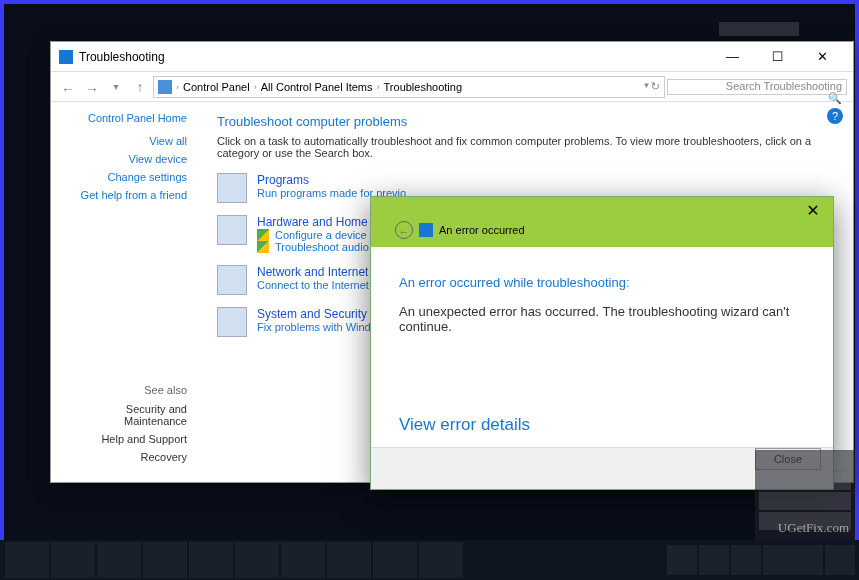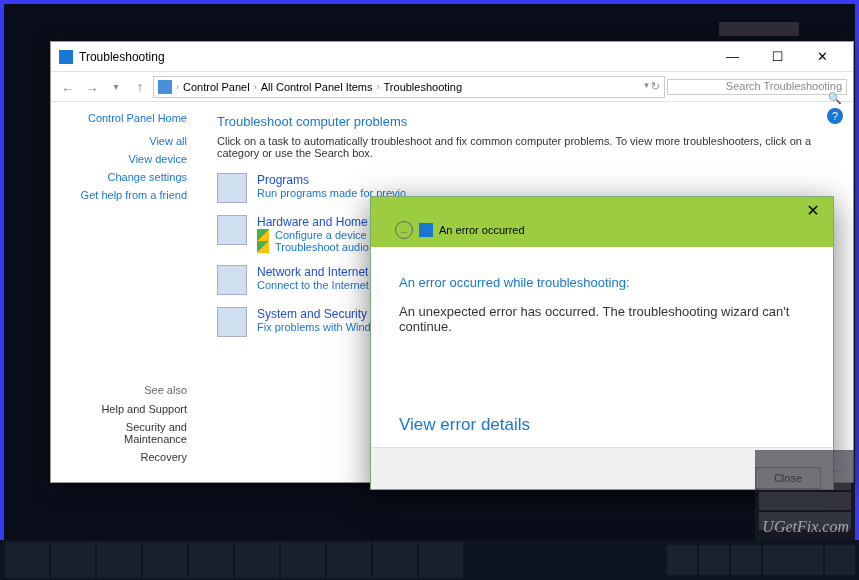--- a/index.html
+++ b/index.html
@@ -53,31 +53,31 @@
     .err-dialog { position: absolute; left: 370px; top: 196px; width: 464px; height: 294px; background: #fff; border: 1px solid #7a7; box-shadow: 0 8px 30px rgba(0,0,0,0.5); }
     .err-header { background: #9ccc3f; height: 50px; position: relative; }
     .err-close-x { position: absolute; right: 8px; top: 4px; font-size: 16px; cursor: pointer; width: 24px; height: 20px; text-align: center; }
     .err-titlerow { position: absolute; left: 24px; bottom: 8px; display: flex; align-items: center; gap: 6px; font-size: 11px; }
     .err-back { width: 18px; height: 18px; border: 1px solid #666; border-radius: 50%; display: flex; align-items: center; justify-content: center; font-size: 11px; color: #666; }
     .err-t-icon { width: 14px; height: 14px; background: #1976d2; }
     .err-body { padding: 28px 28px; }
     .err-heading { color: #1976d2; font-size: 13px; margin-bottom: 14px; }
     .err-msg { font-size: 13px; color: #333; }
     .err-details-link { position: absolute; left: 28px; bottom: 54px; font-size: 17px; color: #1976d2; cursor: pointer; }
-    .err-footer { position: absolute; bottom: 0; left: 0; right: 0; height: 42px; background: #f0f0f0; border-top: 1px solid #ddd; display: flex; align-items: flex-end; justify-content: flex-end; padding: 0 12px; }
+    .err-footer { position: absolute; bottom: 0; left: 0; right: 0; height: 42px; background: #f0f0f0; border-top: 1px solid #ddd; display: flex; align-items: flex-start; justify-content: flex-end; padding: 0 12px; }
     .err-close-btn { padding: 4px 18px; border: 1px solid #999; background: #e8e8e8; font-size: 11px; cursor: pointer; }
     
     
     .taskbar { position: absolute; left: 0; right: 0; bottom: 0; height: 40px; background: #0e1520; display: flex; align-items: center; padding: 0 4px; }
     .tb-item { width: 44px; height: 36px; margin: 0 1px; background: rgba(255,255,255,0.05); }
     .tb-tray { margin-left: auto; display: flex; gap: 2px; }
     .tb-tray-item { width: 30px; height: 30px; background: rgba(255,255,255,0.06); }
     .tb-tray-wide { width: 60px; }
     
-    .watermark { position: absolute; right: 10px; bottom: 44px; font-size: 16px; color: rgba(255,255,255,0.55); font-style: italic; font-family: Georgia, serif; }
+    .watermark { position: absolute; right: 10px; bottom: 44px; font-size: 13px; color: rgba(255,255,255,0.55); font-family: Georgia, serif; }
     
     .aux-panel { position: absolute; right: 4px; top: 450px; width: 100px; height: 90px; background: rgba(30,30,40,0.6); }
     .aux-row { height: 18px; margin: 2px 4px; background: rgba(120,120,130,0.3); }
     .top-aux { position: absolute; right: 60px; top: 22px; width: 80px; height: 14px; background: rgba(60,60,70,0.7); }
   </style>
 </head>
 <body>
 
 <div class="desktop-bg"></div>
 <div class="top-aux"></div>
@@ -120,22 +120,22 @@
   <div class="cp-body">
     <div class="cp-sidebar">
       <div class="sidebar-heading">Control Panel Home</div>
       <span class="sidebar-link">View all</span>
       <span class="sidebar-link">View device</span>
       <span class="sidebar-link">Change settings</span>
       <span class="sidebar-link">Get help from a friend</span>
 
       <div class="sidebar-seealso">
         <div class="sidebar-seealso-label">See also</div>
+        <span class="sidebar-link">Security and Maintenance</span>
         <span class="sidebar-link">Help and Support</span>
-        <span class="sidebar-link">Security and Maintenance</span>
         <span class="sidebar-link">Recovery</span>
       </div>
     </div>
 
     <div class="cp-main">
       <div class="help-icon">?</div>
       <div class="main-title">Troubleshoot computer problems</div>
       <div class="main-desc">Click on a task to automatically troubleshoot and fix common computer problems. To view more troubleshooters, click on a category or use the Search box.</div>
 
       <div class="cat-row">

